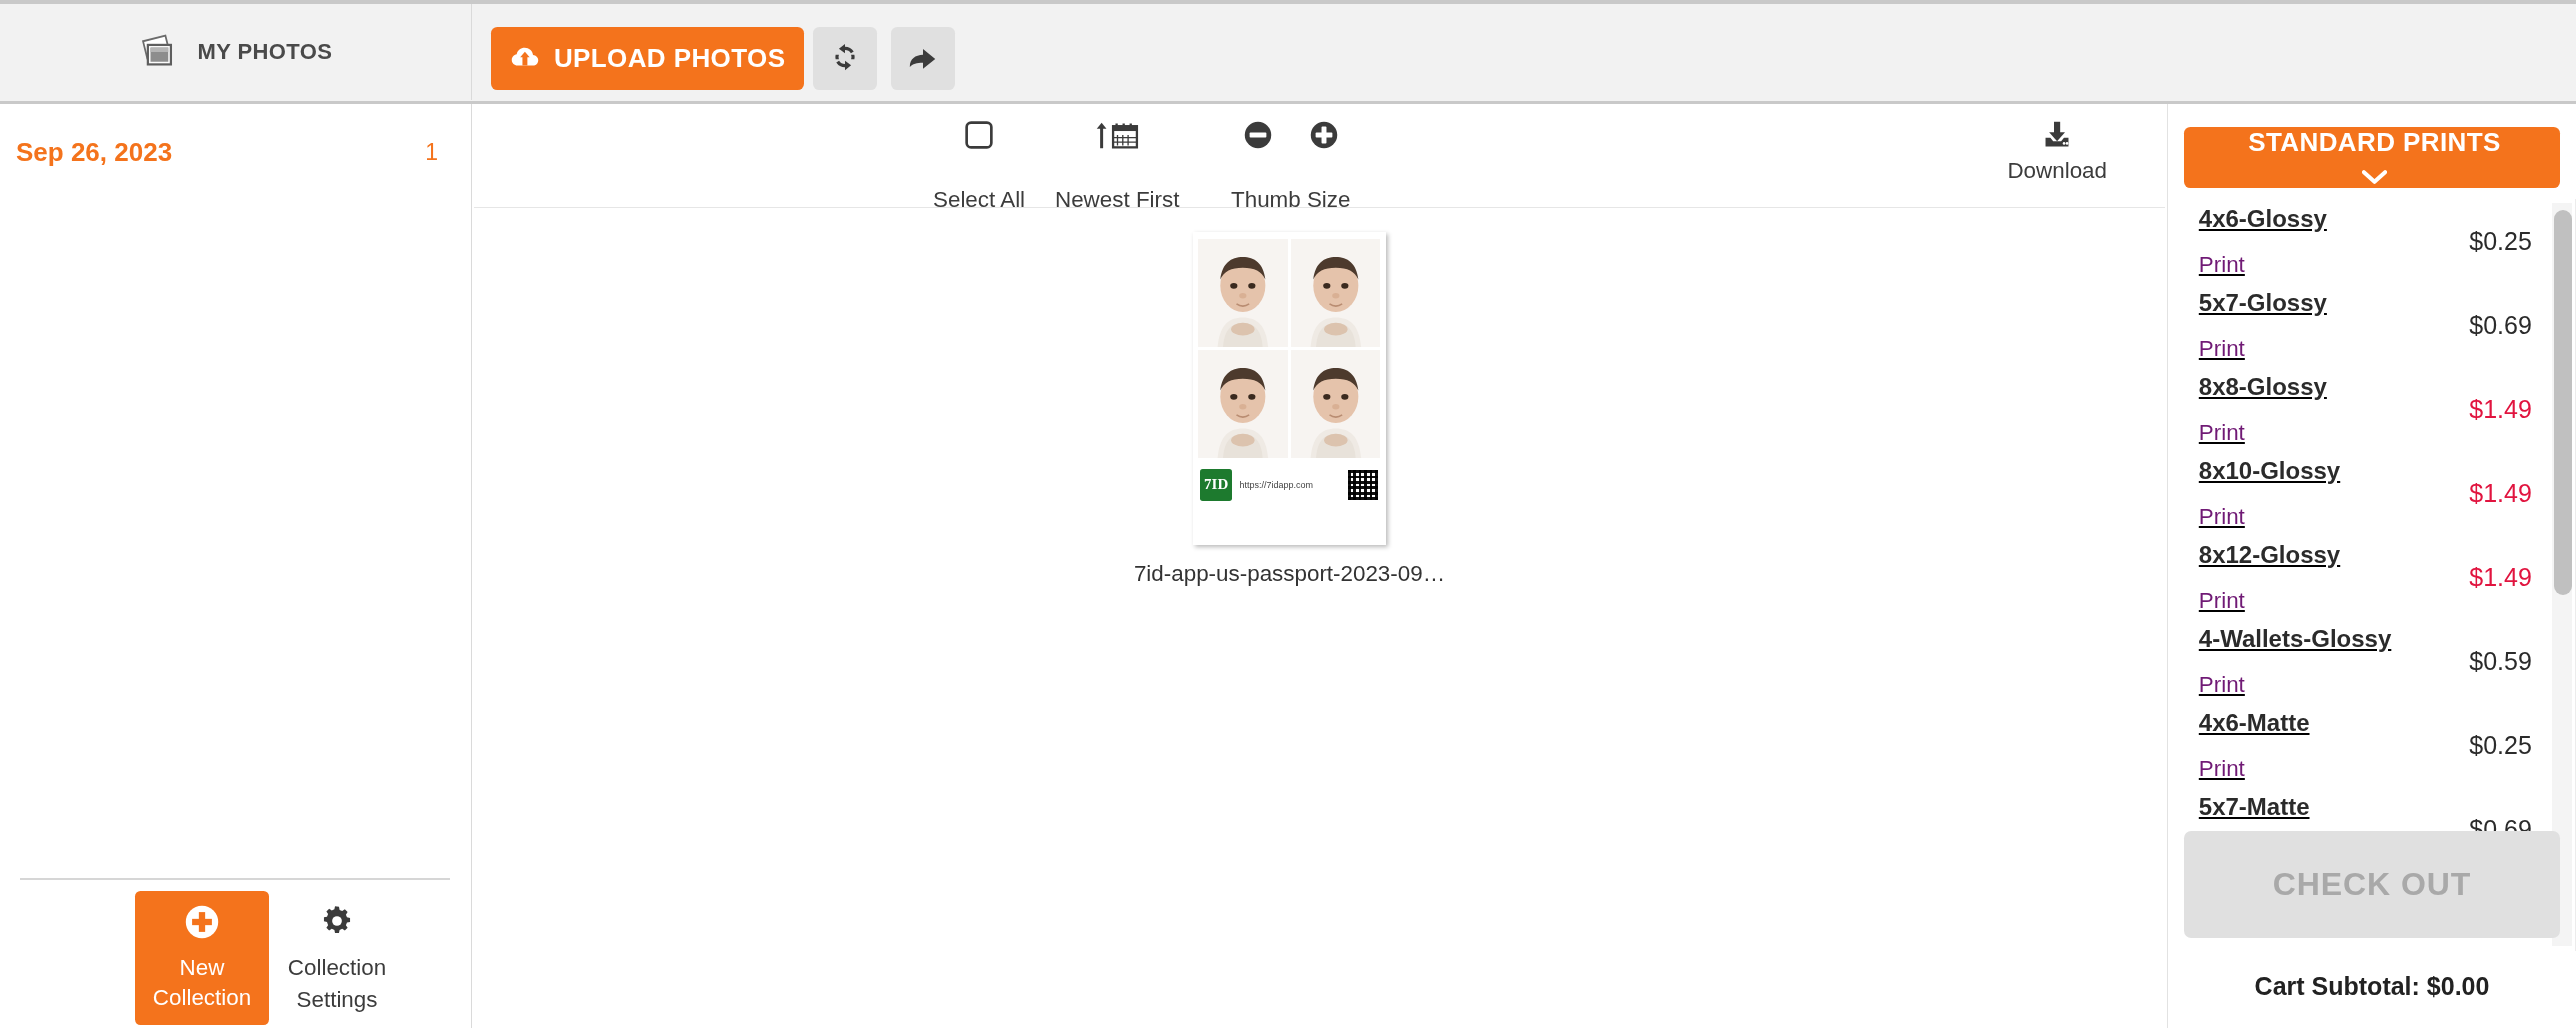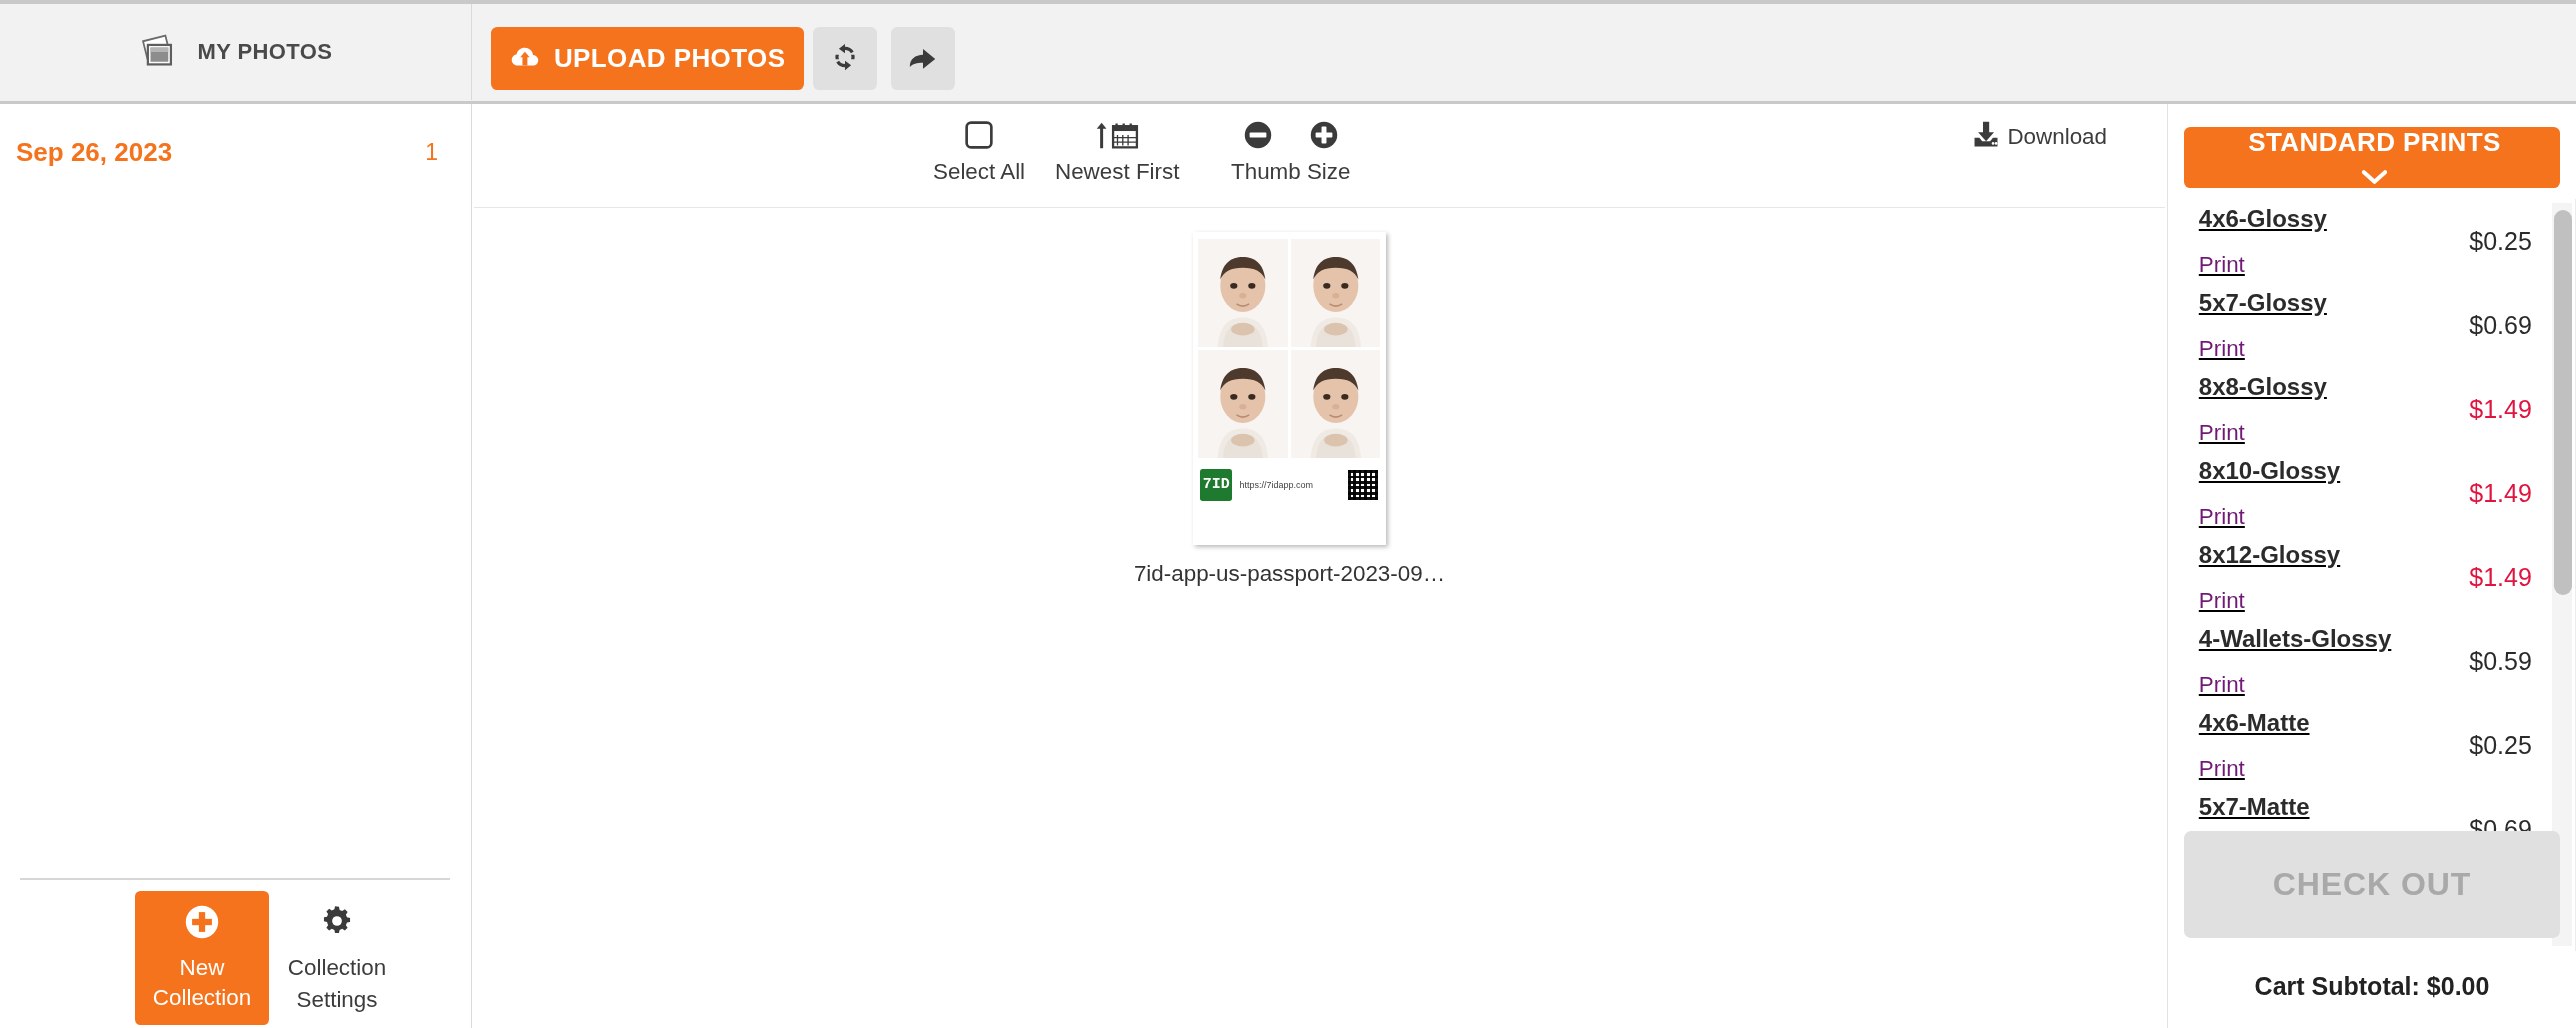--- a/index.html
+++ b/index.html
@@ -179,30 +179,31 @@
     display: flex;
     flex-direction: column;
     align-items: center;
     gap: 6.3px;
     cursor: pointer;
   }
   .tool .tlabel {
     font-size: 22.4px;
     color: #3c3c3c;
     white-space: nowrap;
+    margin-top: 28px;
   }
   .tool.select-all { left: 459px; }
   .tool.sort       { left: 581px; }
   .tool.thumb      { left: 757px; }
   .thumb-icons { display: flex; align-items: center; gap: 36px; }
   .download-tool {
     position: absolute;
     right: 58px; top: 16px;
     display: flex;
-    flex-direction: row;
+    flex-direction: column;
     align-items: center;
     gap: 5.4px;
     cursor: pointer;
   }
   .download-tool .tlabel { font-size: 22.4px; color: #3c3c3c; }
 
   .photo-grid {
     position: absolute;
     left: 0; top: 106px;
     width: 1691px; height: 819px;
@@ -256,21 +257,21 @@
   .brand-logo {
     width: 32px; height: 32px;
     background: #1d7a2e;
     border-radius: 2.7px;
     display: flex;
     align-items: center;
     justify-content: center;
     color: #ffffff;
     font-size: 15px;
     font-weight: bold;
-    font-family: Liberation Mono, monospace;
+    font-family: Liberation Serif, serif;
   }
   .brand-url {
     font-size: 9px;
     color: #444444;
     flex: 1;
   }
   .qr {
     width: 30px; height: 30px;
     background:
       repeating-linear-gradient(90deg, #111 0 2.7px, #fff 2.7px 5.4px),

